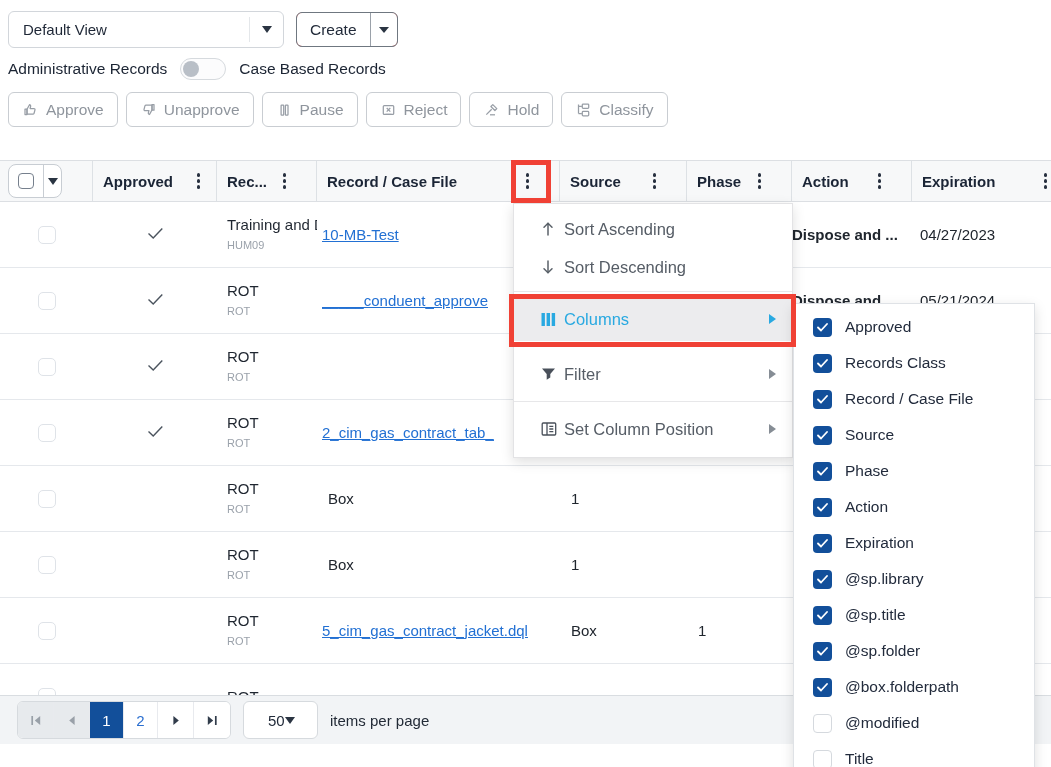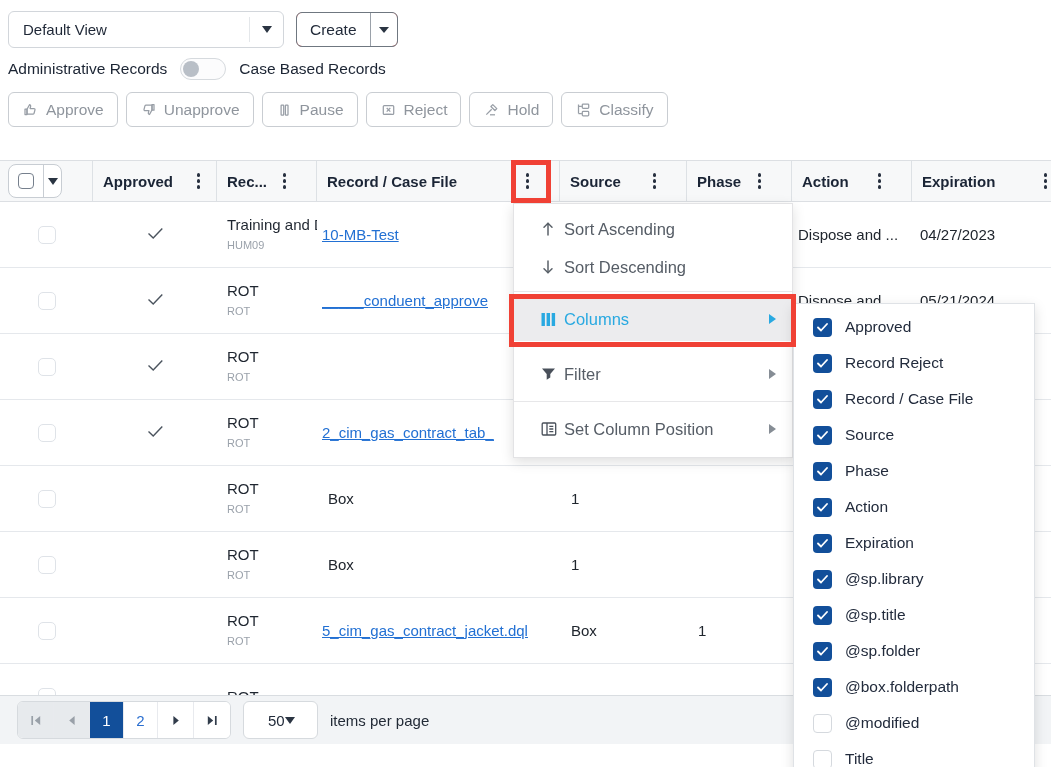--- a/index.html
+++ b/index.html
@@ -57,21 +57,21 @@
   .bcell { display:flex; align-items:center; overflow:hidden; font-size:15px; color:#20262e; white-space:nowrap; }
   .bc-sel { justify-content:center; }
   .row-cb { width:18px; height:18px; border:1.5px solid #dfe3e8; border-radius:5px; background:#fff; cursor:pointer; }
   .bc-appr { justify-content:center; }
   .bc-rc { flex-direction:column; align-items:flex-start; justify-content:center; padding-left:10px; }
   .rc1 { font-size:15px; color:#1f2630; line-height:21px; }
   .rc2 { font-size:11px; color:#9ba2ab; line-height:20px; }
   .bc-file { padding-left:5px; }
   .flink { color:#2270d3; font-size:15px; text-decoration:underline; cursor:pointer; overflow:hidden; white-space:nowrap; }
   .bc-src, .bc-ph { padding-left:11px; }
-  .bc-act { padding-left:6px; }
+  .bc-act { padding-left:0;font-weight:bold; }
   .bc-exp { padding-left:8px; }
   
   .pager { height:49px; background:#f2f4f6; border-top:1px solid #d9dde1; display:flex; align-items:center; padding-left:17px; }
   .pgroup { display:flex; height:38px; background:#fff; border:1px solid #d6dade; border-radius:6px; overflow:hidden; }
   .pbtn { width:36px; height:100%; display:flex; align-items:center; justify-content:center;
     background:#fff; border:none; border-right:1px solid #e8eaee; cursor:pointer; font-family:inherit; font-size:15px; }
   .pbtn:last-child { border-right:none; }
   .pbtn.disabled { background:#e7eaed; }
   .pbtn.page { width:34px; color:#2b6fd0; }
   .pbtn.page.active { background:#124f9a; color:#fff; }
@@ -500,21 +500,21 @@
         </svg>
       </span>
       <span>Approved</span>
     </div>
     <div class="sitem">
       <span class="scb on">
         <svg width="11" height="9" viewBox="0 0 11 9">
           <path d="M1 4.5L4 7.5L10 1" fill="none" stroke="#fff" stroke-width="1.8" stroke-linecap="round" stroke-linejoin="round"></path>
         </svg>
       </span>
-      <span>Record Reject</span>
+      <span>Records Class</span>
     </div>
     <div class="sitem">
       <span class="scb on">
         <svg width="11" height="9" viewBox="0 0 11 9">
           <path d="M1 4.5L4 7.5L10 1" fill="none" stroke="#fff" stroke-width="1.8" stroke-linecap="round" stroke-linejoin="round"></path>
         </svg>
       </span>
       <span>Record / Case File</span>
     </div>
     <div class="sitem">

